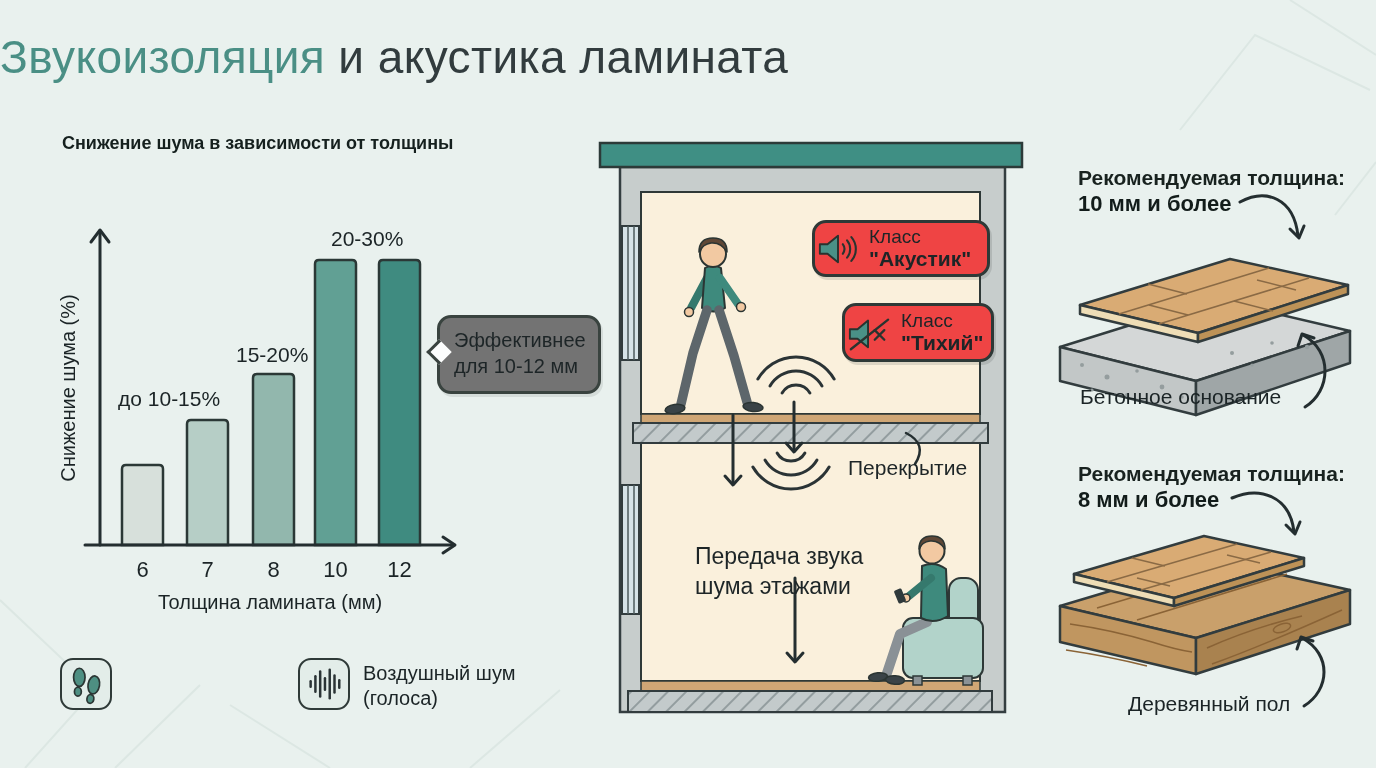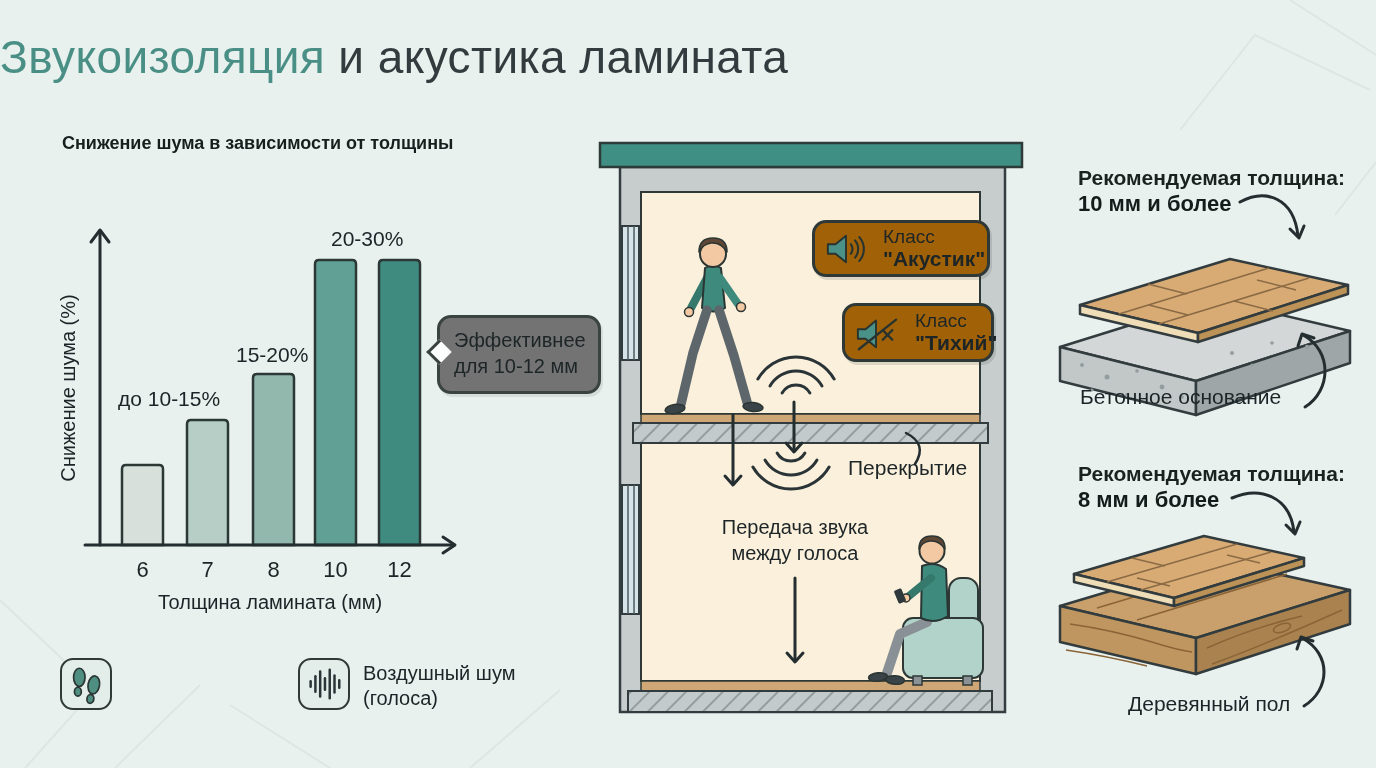--- a/index.html
+++ b/index.html
@@ -21,28 +21,28 @@
   .axis-label{font-size:20px;fill:#1b2426;font-family:"Liberation Sans",sans-serif}
   .callout{position:absolute;left:437px;top:315px;width:164px;background:#737373;border:3px solid #39433f;border-radius:14px;padding:9px 12px 11px 14px;font-size:20px;line-height:1.32;box-shadow:2px 3px 0 rgba(40,50,48,.10)}
   .callout::before{content:"";position:absolute;left:-10px;top:25px;width:15px;height:15px;background:#fcfdfd;border-left:3px solid #39433f;border-bottom:3px solid #39433f;transform:rotate(45deg)}
   
   .legend-item{position:absolute;display:flex;gap:13px;align-items:flex-start}
   .legend-1{left:60px;top:658px}
   .legend-2{left:298px;top:658px}
   .legend-icon{width:52px;height:52px;background:#e3ede9;border:2.5px solid #2f3a38;border-radius:13px;display:flex;align-items:center;justify-content:center;flex:0 0 auto}
   .legend-label{font-size:20px;line-height:1.25;width:168px;padding-top:3px;color:#1b2426}
   
-  .badge{position:absolute;display:flex;align-items:center;gap:16px;background:#a16207;border:3px solid #2e3937;border-radius:14px;padding:4px 10px;box-shadow:2px 3px 0 rgba(40,50,48,.14);z-index:3}
+  .badge{position:absolute;display:flex;align-items:center;gap:10px;background:#ef4444;border:3px solid #2e3937;border-radius:14px;padding:4px 2px;box-shadow:2px 3px 0 rgba(40,50,48,.14);z-index:3}
   .badge-acoustic{left:812px;top:220px;width:178px;height:57px}
   .badge-quiet{left:842px;top:303px;width:152px;height:59px}
   .badge .txt{line-height:1.15}
   .badge .l1{font-size:19px}
   .badge .l2{font-size:21px;font-weight:700}
   .slab-label{position:absolute;left:848px;top:456px;font-size:21px;z-index:3}
-  .trans-label{position:absolute;left:695px;top:514px;width:200px;text-align:center;font-size:20px;line-height:1.3;z-index:3}
+  .trans-label{position:absolute;left:695px;top:542px;width:200px;text-align:left;font-size:23px;line-height:1.3;z-index:3}
   
   .rec-head{position:absolute;font-size:21px;font-weight:600;color:#18221f}
   .rec-val{position:absolute;font-size:22px;font-weight:800;color:#121c1a}
   .rec-caption{position:absolute;font-size:21px;color:#1b2426}
   .z1{z-index:1}.z2{z-index:2}
 </style>
 </head>
 <body>
 
 <svg class="abs z1" width="1376" height="768" viewBox="0 0 1376 768" style="left:0;top:0;pointer-events:none">
@@ -238,21 +238,21 @@
     </svg>
   </span>
   <span class="txt">
     <div class="l1">Класс</div>
     <div class="l2">"Тихий"</div>
   </span>
 </div>
 <div class="slab-label">Перекрытие</div>
 <div class="trans-label">
   <div>Передача звука</div>
-  <div>между голоса</div>
+  <div>шума этажами</div>
 </div>
 
 <div class="rec-head z2" style="left:1078px;top:166px">Рекомендуемая толщина:</div>
 <div class="rec-val z2" style="left:1078px;top:191px">10 мм и более</div>
 <svg class="abs z2" width="72" height="66" viewBox="0 0 72 66" style="left:1238px;top:190px">
   <g fill="none" stroke="#242e30" stroke-width="3" stroke-linecap="round" stroke-linejoin="round">
     <path d="M 2,12 C 28,-2 56,8 60,46"></path>
     <path d="M 52,39 L 61,48 L 66,36"></path>
   </g>
 </svg>

